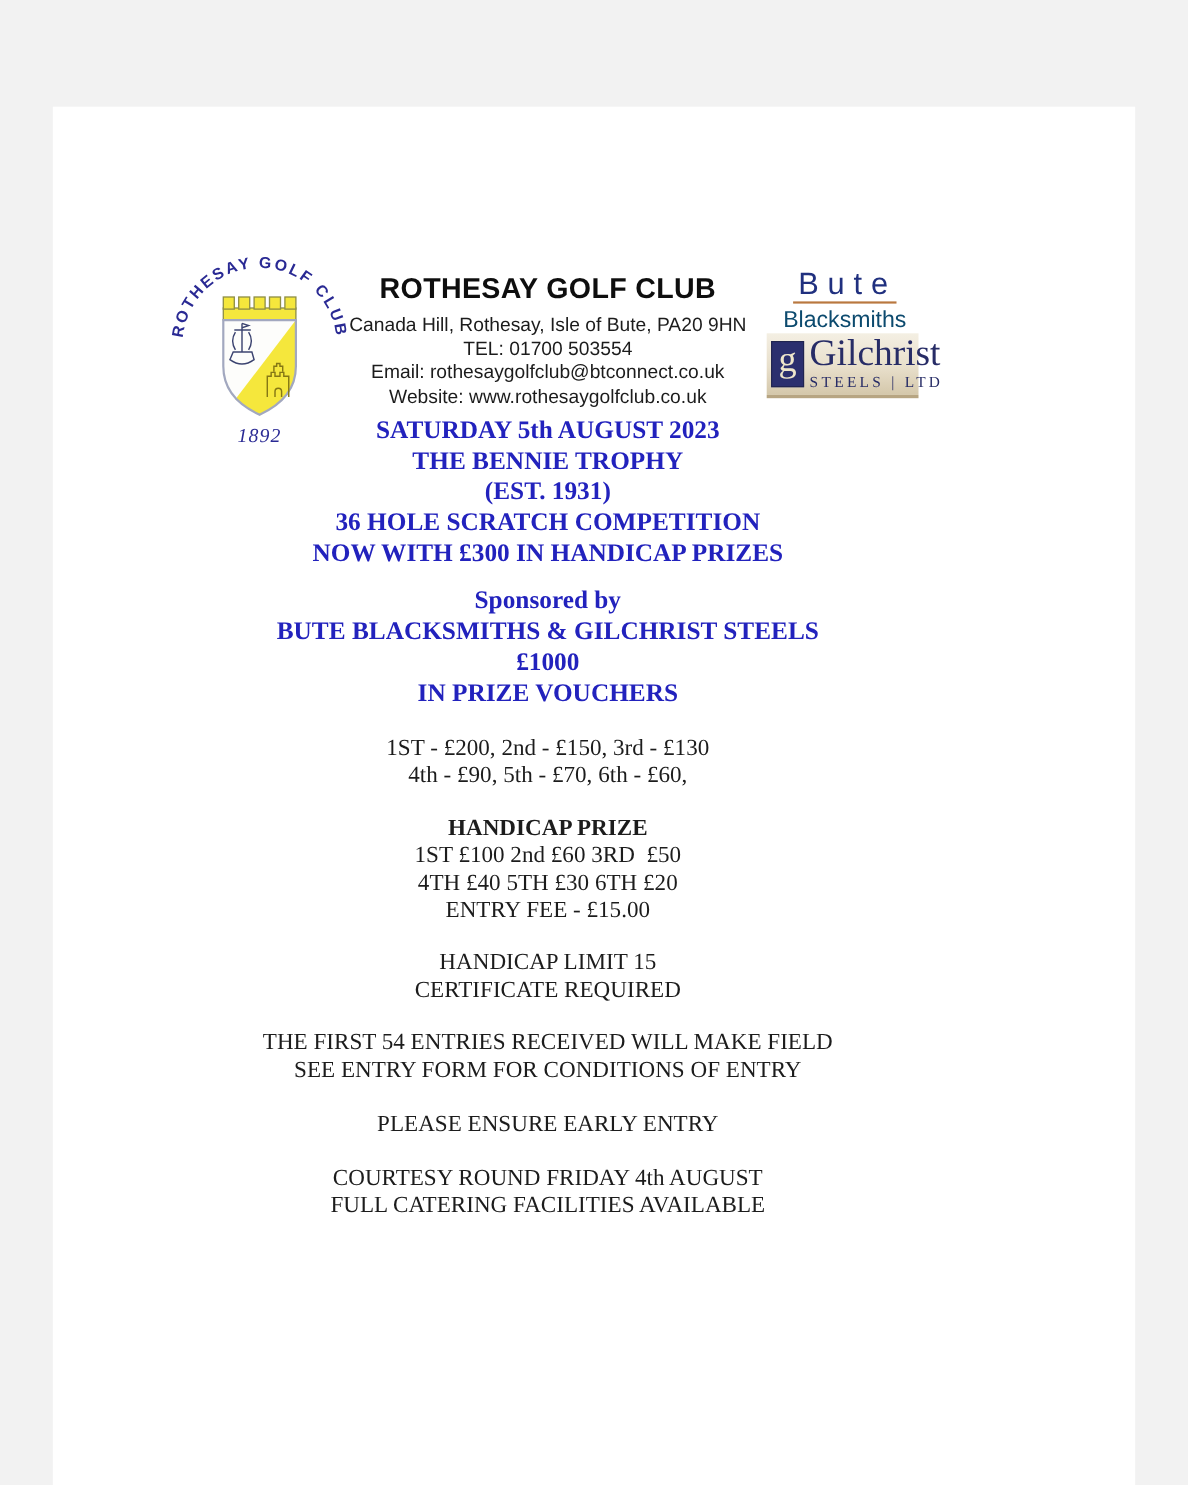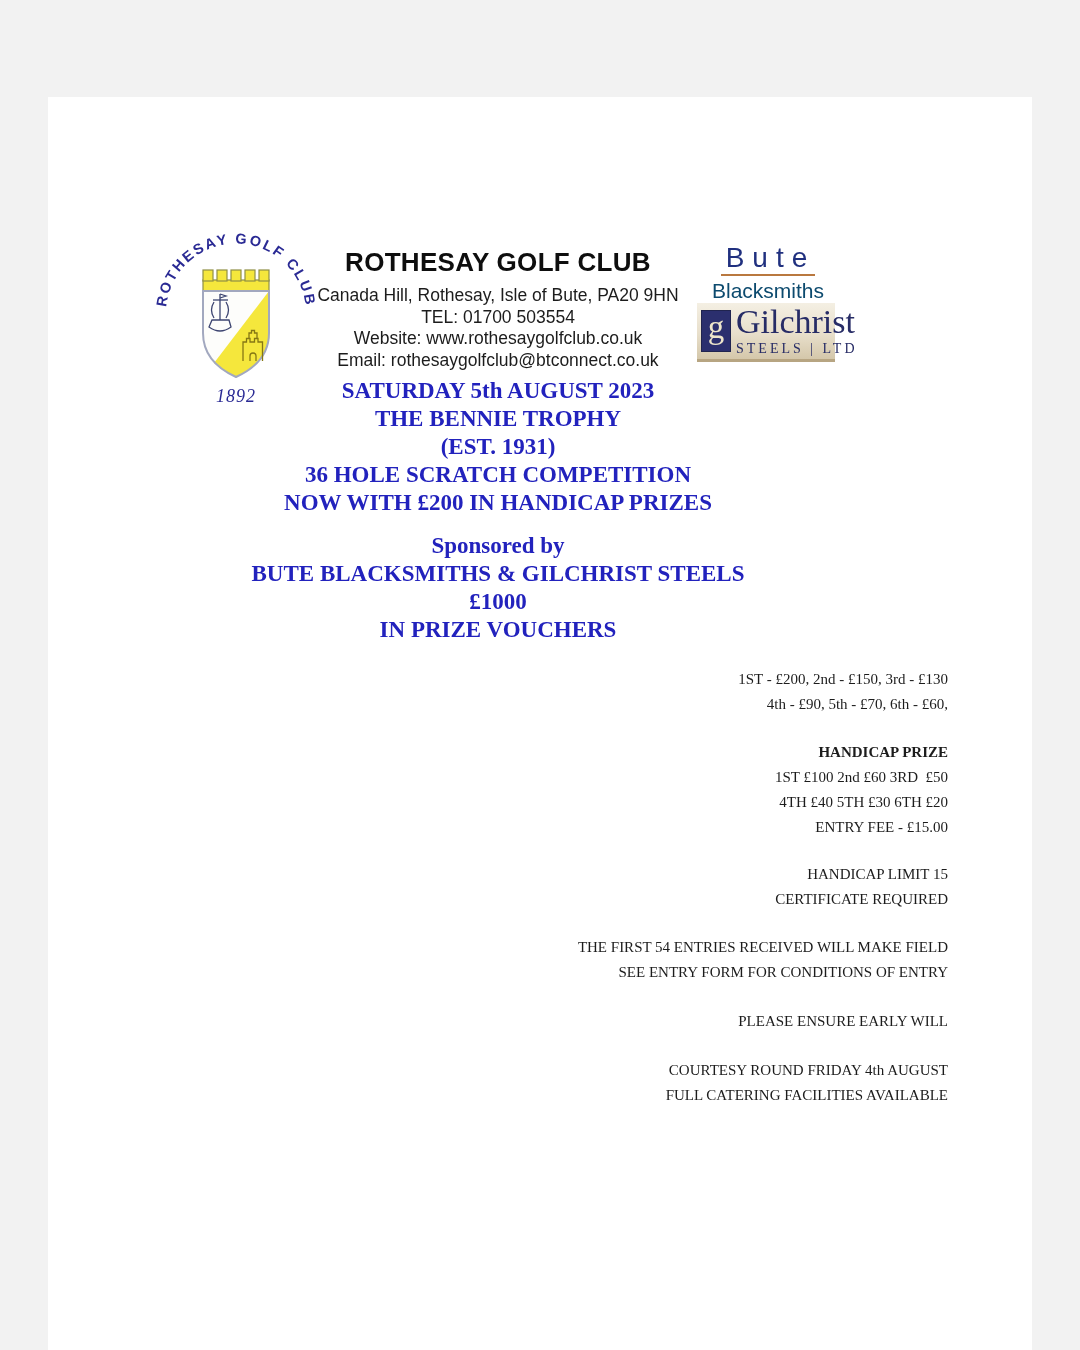--- a/index.html
+++ b/index.html
@@ -69,21 +69,21 @@
   
   .content {
     position: absolute; left: 0; top: 280px; width: 900px;
     text-align: center;
   }
   .line { white-space: pre-wrap; }
   .blue-line {
     color: #2222bd; font-weight: bold;
     font-size: 23px; line-height: 28px;
   }
-  .black-line { color: #1c1c1c; font-size: 15px; line-height: 25px; text-align: right; }
+  .black-line { color: #1c1c1c; font-size: 21px; line-height: 25px; }
   .bold { font-weight: bold; }
 
   .sponsorship-block { margin-top: 15px; }
   .g-scratch    { margin-top: 23px; }
   .g-handicap   { margin-top: 23px; }
   .g-limit      { margin-top: 22px; }
   .g-entries    { margin-top: 23px; }
   .g-early      { margin-top: 24px; }
   .g-courtesy   { margin-top: 24px; }
 </style>
@@ -130,22 +130,22 @@
       <path d="M103,108 v-5 h2.5 v-2.5 h3 v2.5 h2.5 v5"></path>
     </g>
 
     <text x="90" y="172" text-anchor="middle" font-size="18" font-style="italic" fill="#2a2a94" letter-spacing="1" font-family="Liberation Serif, serif">1892</text>
   </svg>
 
   <div class="club-info">
     <h1 class="club-name">ROTHESAY GOLF CLUB</h1>
     <p class="club-line">Canada Hill, Rothesay, Isle of Bute, PA20 9HN</p>
     <p class="club-line">TEL: 01700 503554</p>
+    <p class="club-line">Email: rothesaygolfclub@btconnect.co.uk</p>
     <p class="club-line">Website: www.rothesaygolfclub.co.uk</p>
-    <p class="club-line">Email: rothesaygolfclub@btconnect.co.uk</p>
   </div>
 
   <div class="sponsor-bute">
     <span class="bute-name">Bute</span>
     <div class="bute-sub">Blacksmiths Ltd</div>
   </div>
 
   <div class="sponsor-gilchrist">
     <div class="g-square">g</div>
     <div class="gil-text">
@@ -154,21 +154,21 @@
     </div>
   </div>
 
   <div class="content">
 
     <div class="event-block">
       <div class="line blue-line">SATURDAY 5th AUGUST 2023</div>
       <div class="line blue-line">THE BENNIE TROPHY</div>
       <div class="line blue-line">(EST. 1931)</div>
       <div class="line blue-line">36 HOLE SCRATCH COMPETITION</div>
-      <div class="line blue-line">NOW WITH £200 IN HANDICAP PRIZES</div>
+      <div class="line blue-line">NOW WITH £300 IN HANDICAP PRIZES</div>
     </div>
 
     <div class="sponsorship-block">
       <div class="line blue-line">Sponsored by</div>
       <div class="line blue-line">BUTE BLACKSMITHS &amp; GILCHRIST STEELS</div>
       <div class="line blue-line">£1000</div>
       <div class="line blue-line">IN PRIZE VOUCHERS</div>
     </div>
 
     <div class="g-scratch">
@@ -187,21 +187,21 @@
       <div class="line black-line">HANDICAP LIMIT 15</div>
       <div class="line black-line">CERTIFICATE REQUIRED</div>
     </div>
 
     <div class="g-entries">
       <div class="line black-line">THE FIRST 54 ENTRIES RECEIVED WILL MAKE FIELD</div>
       <div class="line black-line">SEE ENTRY FORM FOR CONDITIONS OF ENTRY</div>
     </div>
 
     <div class="g-early">
-      <div class="line black-line">PLEASE ENSURE EARLY WILL</div>
+      <div class="line black-line">PLEASE ENSURE EARLY ENTRY</div>
     </div>
 
     <div class="g-courtesy">
       <div class="line black-line">COURTESY ROUND FRIDAY 4th AUGUST</div>
       <div class="line black-line">FULL CATERING FACILITIES AVAILABLE</div>
     </div>
 
   </div>
 </div>
 

